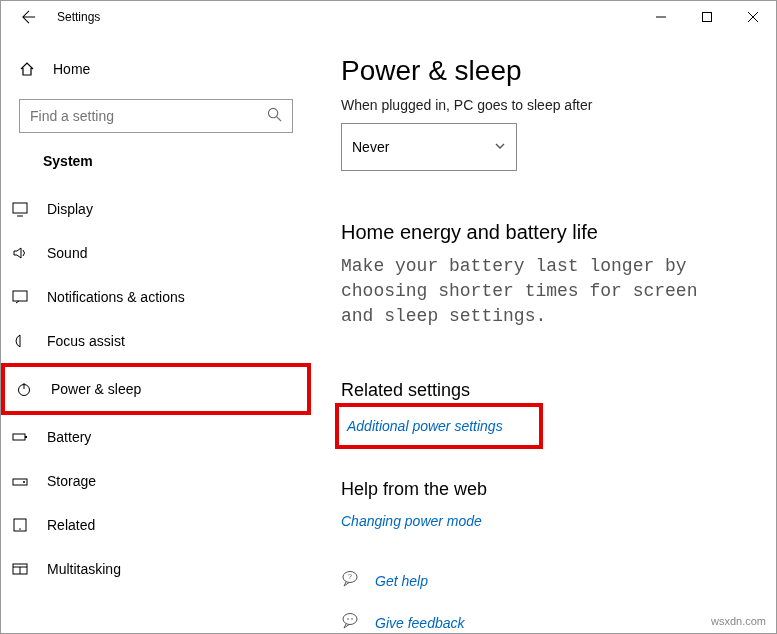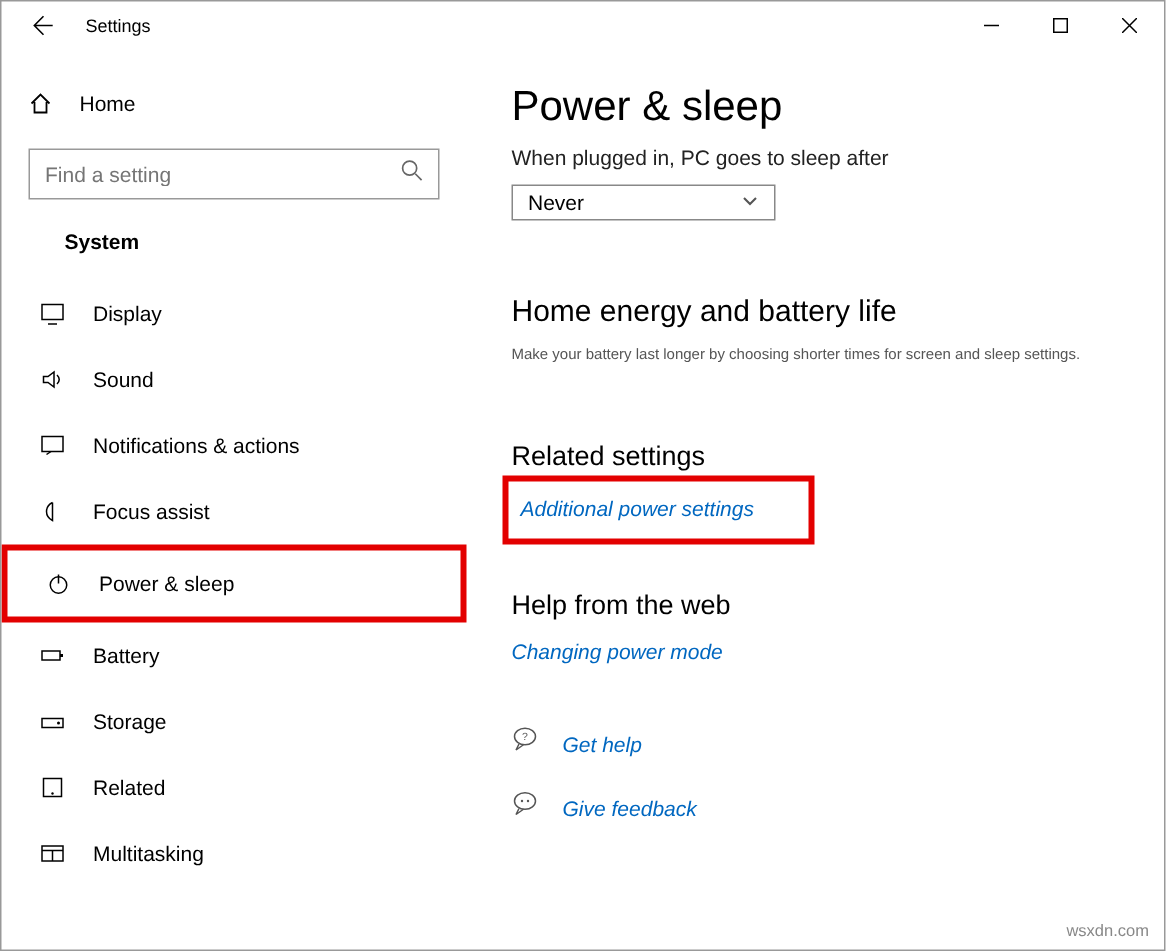--- a/index.html
+++ b/index.html
@@ -8,29 +8,29 @@
 .back-btn { width: 32px; height: 32px; display: flex; align-items: center; justify-content: center; }
 .app-title { font-size: 12px; margin-left: 12px; color: #000; }
 .win-controls { margin-left: auto; display: flex; }
 .win-btn { width: 46px; height: 32px; display: flex; align-items: center; justify-content: center; font-size: 10px; font-family: "Segoe MDL2 Assets", Arial; }
 .container { display: flex; height: calc(100% - 32px); }
 .sidebar { width: 310px; padding: 20px 0 0 0; }
 .home-row { display: flex; align-items: center; padding: 8px 18px; gap: 18px; font-size: 14px; }
 .search-box { margin: 14px 18px 20px 18px; height: 34px; border: 1px solid #999; display: flex; align-items: center; padding: 0 10px; justify-content: space-between; }
 .search-box input { border: none; outline: none; font-size: 14px; color: #555; width: 240px; }
 .category { font-size: 14px; font-weight: 600; padding: 0 18px 18px 18px; margin-left: 24px; }
-.nav-item { display: flex; align-items: center; padding: 14px 25px; gap: 18px; font-size: 14px; color: #000; }
+.nav-item { display: flex; align-items: center; padding: 14px 10px; gap: 18px; font-size: 14px; color: #000; }
 .nav-item .icon { width: 18px; display: flex; justify-content: center; }
 .highlight-red { border: 4px solid #e30000; }
 .content { flex: 1; padding: 22px 30px 0 30px; }
 h1 { font-size: 28px; font-weight: 400; margin-bottom: 10px; }
 .sub { font-size: 14px; color: #222; margin-bottom: 10px; }
-.dropdown { width: 176px; height: 24px; border: 1px solid #888; display: flex; align-items: center; justify-content: space-between; padding: 0 10px; font-size: 14px; margin-bottom: 50px; }
+.dropdown { width: 176px; height: 48px; border: 1px solid #888; display: flex; align-items: center; justify-content: space-between; padding: 0 10px; font-size: 14px; margin-bottom: 50px; }
 h2 { font-size: 20px; font-weight: 400; margin-bottom: 10px; }
-.desc { font-size: 10px; color: #555; line-height: 1.4; margin-bottom: 50px; max-width: 380px; }
+.desc { font-size: 18px; color: #555; line-height: 1.4; margin-bottom: 50px; max-width: 380px; font-family: Liberation Mono, monospace; }
 h3 { font-size: 18px; font-weight: 400; margin-bottom: 0; }
 .link-box { display: inline-block; padding: 10px 36px 10px 4px; margin-top: 2px; margin-bottom: 30px; }
 .link-box.highlight-red { margin-left: -6px; padding-left: 8px; }
 .link { color: #0067c0; font-size: 14px; cursor: pointer; font-style: italic; }
 .help-row { display: flex; align-items: center; gap: 16px; padding: 10px 0; }
 .help-row .link { font-size: 14px; }
 .icon svg { display: block; }
 .watermark { position: absolute; bottom: 6px; right: 10px; font-size: 11px; color: #888; }
 </style>
 </head>

